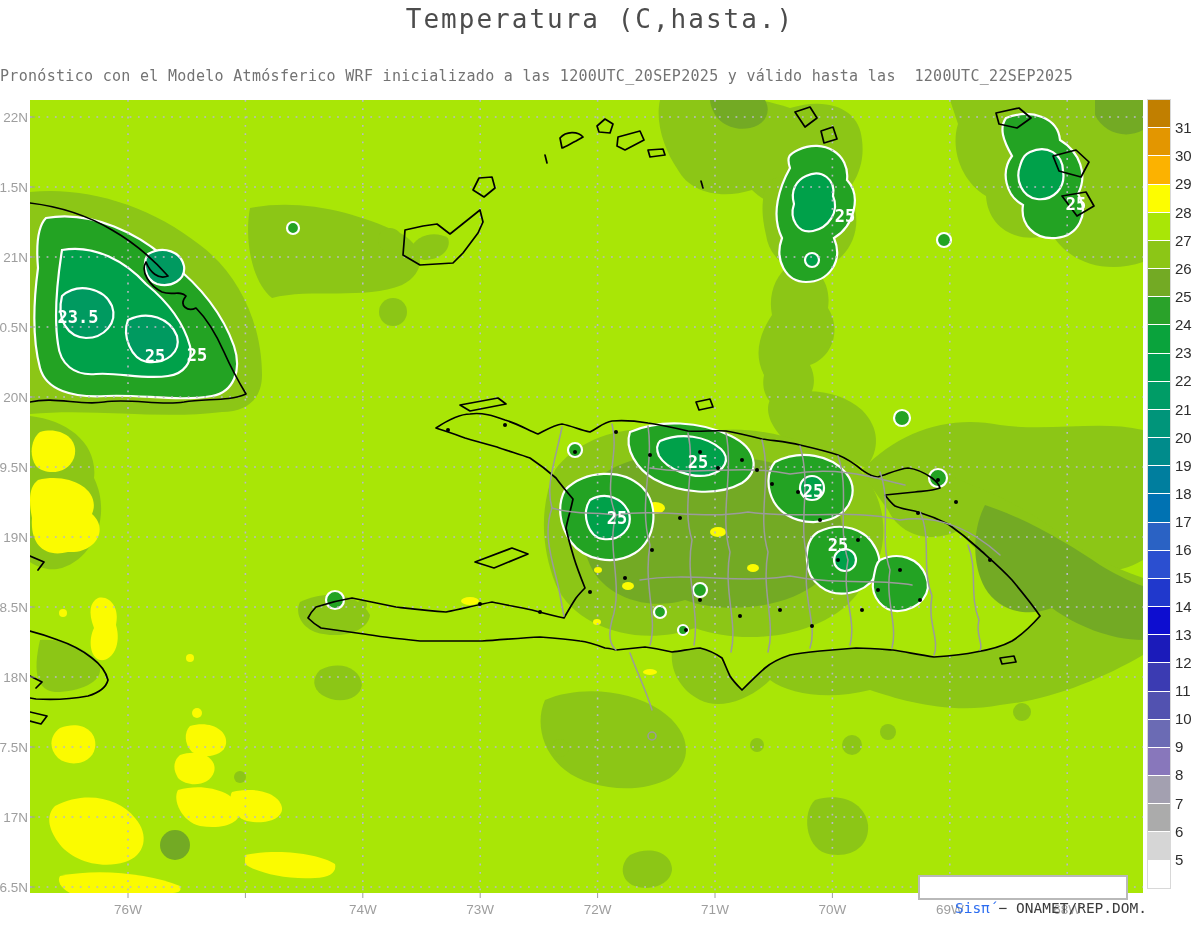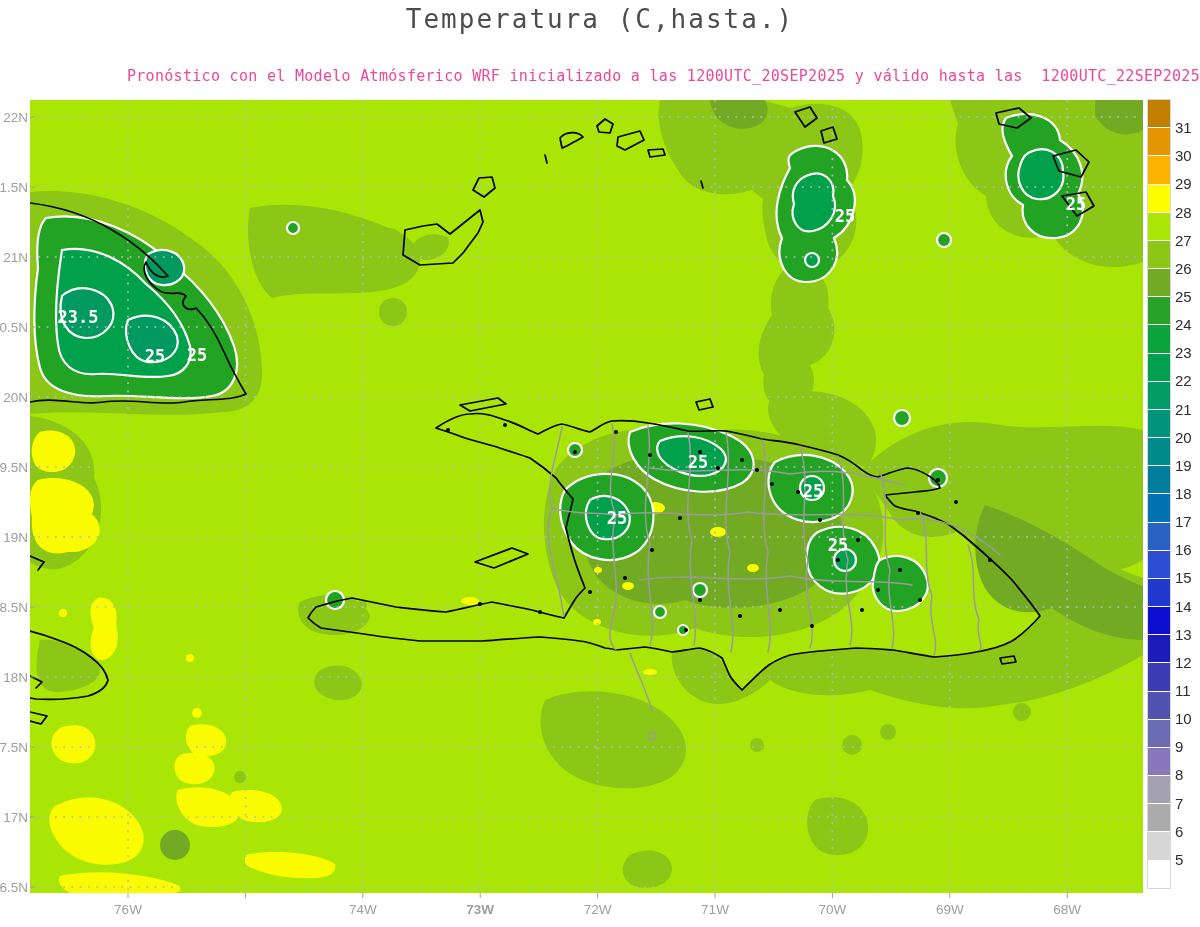--- a/index.html
+++ b/index.html
@@ -2,22 +2,22 @@
 <html style="--bg: #a9e606; --sh2: #8cc616; --sh3: #73aa24; --yl: #fbfb00; --g1: #23a323; --g2: #00a14a; --g3: #009a60; --coast: #000000; --prov: #9b9b9b; --grid: #b9b9c6; --contour: #ffffff;"><head>
 <meta charset="utf-8">
 <style>
   html,body{margin:0;padding:0;background:#fff;}
   .canvas{position:relative;width:1200px;height:927px;background:#ffffff;overflow:hidden;
           font-family:"DejaVu Sans Mono",monospace;}
   .title{position:absolute;left:0;top:4px;width:1200px;text-align:center;
          font-size:26px;letter-spacing:2px;color:#4c4c4c;white-space:pre;}
   .sub1{position:absolute;left:0;top:45px;width:1200px;text-align:center;
         font-size:15.5px;letter-spacing:.5px;color:#2945f0;white-space:pre;}
-  .sub2{position:absolute;left:0;top:67px;width:1200px;text-align:right;
-        font-size:15px;letter-spacing:.3px;color:#ec4899;white-space:pre;}
+  .sub2{position:absolute;left:0;top:67px;width:1200px;text-align:left;
+        font-size:15px;letter-spacing:.3px;color:#737373;white-space:pre;}
   svg.map{position:absolute;left:0;top:0;width:1200px;height:927px;}
   .axis-lab{position:absolute;font-family:"Liberation Sans",sans-serif;font-size:13.5px;color:#9e9e9e;}
   .lat{width:90px;text-align:right;}
   .lon{width:60px;text-align:center;}
   .legend-bar{position:absolute;left:1148px;top:100px;width:22px;height:788px;
               display:flex;flex-direction:column;outline:1px solid #d8d8d8;}
   .legend-cell{flex:1;border-bottom:1px solid #fff;}
   .legend-cell:last-child{border-bottom:none;}
   .legend-tick{position:absolute;left:1175px;width:30px;height:16px;line-height:16px;
                font-family:"Liberation Sans",sans-serif;font-size:15px;color:#2e2e2e;}
@@ -301,21 +301,21 @@
       <div class="axis-lab lat" style="left: -62px; top: 600px;">8.5N</div>
       <div class="axis-lab lat" style="left: -62px; top: 670px;">18N</div>
       <div class="axis-lab lat" style="left: -62px; top: 740px;">7.5N</div>
       <div class="axis-lab lat" style="left: -62px; top: 810px;">17N</div>
       <div class="axis-lab lat" style="left: -62px; top: 880px;">6.5N</div>
     </div>
   <div id="lonLabels">
       <div class="axis-lab lon" style="left: 98px; top: 902px;">76W</div>
       <div class="axis-lab lon" style="left: 215.4px; top: 935px;">75W</div>
       <div class="axis-lab lon" style="left: 332.8px; top: 902px;">74W</div>
-      <div class="axis-lab lon" style="left: 450.2px; top: 902px; font-weight: bold;">73W</div>
+      <div class="axis-lab lon" style="left: 450.2px; top: 902px;">73W</div>
       <div class="axis-lab lon" style="left: 567.6px; top: 902px;">72W</div>
       <div class="axis-lab lon" style="left: 685px; top: 902px;">71W</div>
       <div class="axis-lab lon" style="left: 802.4px; top: 902px;">70W</div>
       <div class="axis-lab lon" style="left: 919.8px; top: 902px;">69W</div>
       <div class="axis-lab lon" style="left: 1037.2px; top: 902px;">68W</div>
     </div>
 
   <div class="legend-bar" id="legendBar">
       <div class="legend-cell" style="background: rgb(193, 127, 0);"></div>
       <div class="legend-cell" style="background: rgb(227, 150, 0);"></div>
@@ -369,13 +369,16 @@
       <div class="legend-tick" style="top: 654.857px;">12</div>
       <div class="legend-tick" style="top: 683px;">11</div>
       <div class="legend-tick" style="top: 711.143px;">10</div>
       <div class="legend-tick" style="top: 739.286px;">9</div>
       <div class="legend-tick" style="top: 767.429px;">8</div>
       <div class="legend-tick" style="top: 795.571px;">7</div>
       <div class="legend-tick" style="top: 823.714px;">6</div>
       <div class="legend-tick" style="top: 851.857px;">5</div>
     </div>
 
+  <div class="logo">
+    <span class="brand">Sisπ́ </span><span class="rest">− ONAMET/REP.DOM.</span>
+  </div>
 </div>
 
 </body></html>

